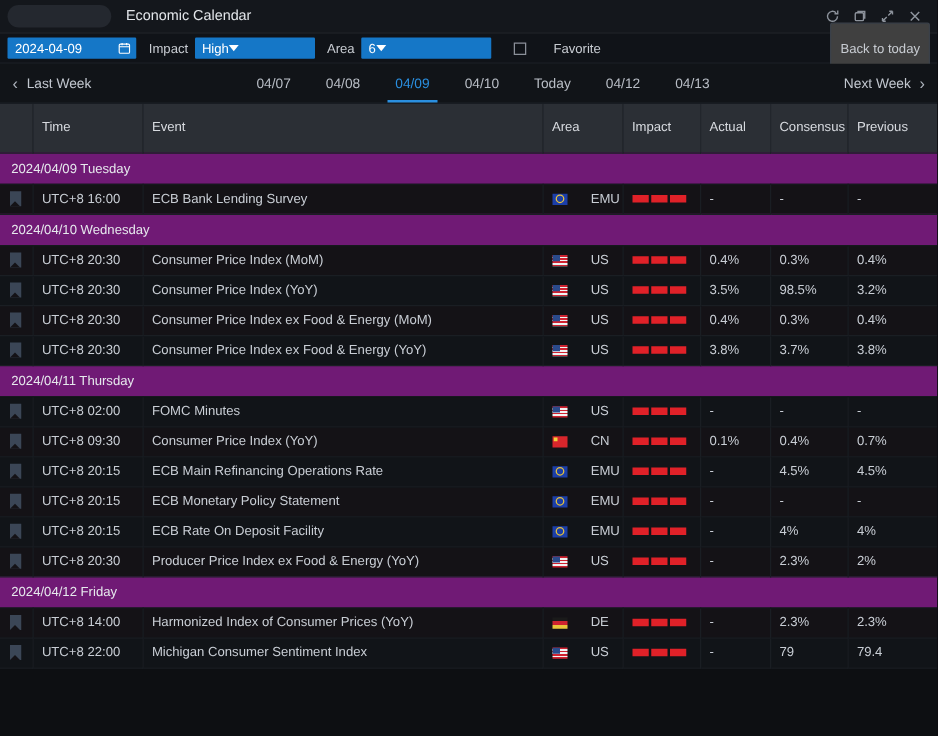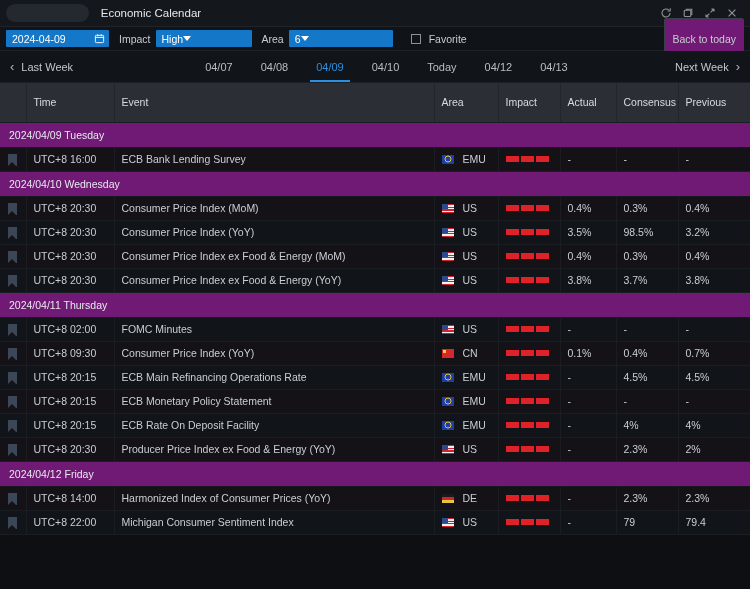--- a/index.html
+++ b/index.html
@@ -56,27 +56,27 @@
   .datefield .cal { margin-left: 6px; display: flex; }
   .fl { font-size: 10.5px; color: #c8ccd2; margin: 0 5px 0 10px; }
   .select {
     background: #1577c7; color: #ffffff;
     height: 17px; display: flex; align-items: center; 
     font-size: 10.5px; padding: 0 5px 0 6px; border-radius: 1px;
   }
   .select.impact { width: 96px; }
   .select.area { width: 104px; }
   .caret { width: 0; height: 0; border-left: 4px solid transparent; border-right: 4px solid transparent; border-top: 5px solid #ffffff; }
-  .favwrap { display: flex; align-items: center; margin-left: 18px; gap: 8px; }
+  .favwrap { display: flex; align-items: center; margin-left: 18px; gap: 22px; }
   .cbox { width: 10px; height: 10px; border: 1px solid #8b9099; background: transparent; }
   .favlbl { font-size: 10.5px; color: #c8ccd2; }
   .backtoday {
     margin-left: auto; font-size: 10.5px; color: #c8ccd2;
     border: 1px solid #3a4049; border-radius: 2px;
-    padding: 14px 7px; background: #701a75;
+    padding: 14px 7px; background: #404040;
   }
 
   
   .weeknav {
     height: 32px; flex: 0 0 32px;
     display: flex; align-items: center;
     background: #111418;
     border-bottom: 1px solid #1d2127;
     padding: 0 10px;
     position: relative;
@@ -132,21 +132,21 @@
   .bookmark {
     display: inline-block; width: 9px; height: 12px;
     background: #3b4656; position: relative; vertical-align: middle;
   }
   .bookmark::after {
     content: ""; position: absolute; left: 0; bottom: 0;
     border-left: 4.5px solid transparent; border-right: 4.5px solid transparent;
     border-bottom: 4px solid #141216;
   }
 
-  .areacell { display: flex; align-items: center; gap: 9px; }
+  .areacell { display: flex; align-items: center; gap: 19px; }
   .flag { width: 12px; height: 9px; flex: 0 0 12px; border: 0; display: block; position: relative; overflow: hidden; }
   .flag.us { background: repeating-linear-gradient(to bottom,#cf2230 0 1.3px,#f2f2f2 1.3px 2.6px); }
   .flag.us::before { content:""; position:absolute; left:0; top:0; width:6px; height:5px; background:#2b4a8b; }
   .flag.emu { background: #1c3fa8; }
   .flag.emu::before {
     content:""; position:absolute; left:50%; top:50%; transform:translate(-50%,-50%);
     width:5px; height:5px; border-radius:50%; border:1px solid #e8c43a;
   }
   .flag.cn { background: #d9262c; }
   .flag.cn::before { content:""; position:absolute; left:1px; top:1px; width:3px; height:3px; background:#f2d33a; }

